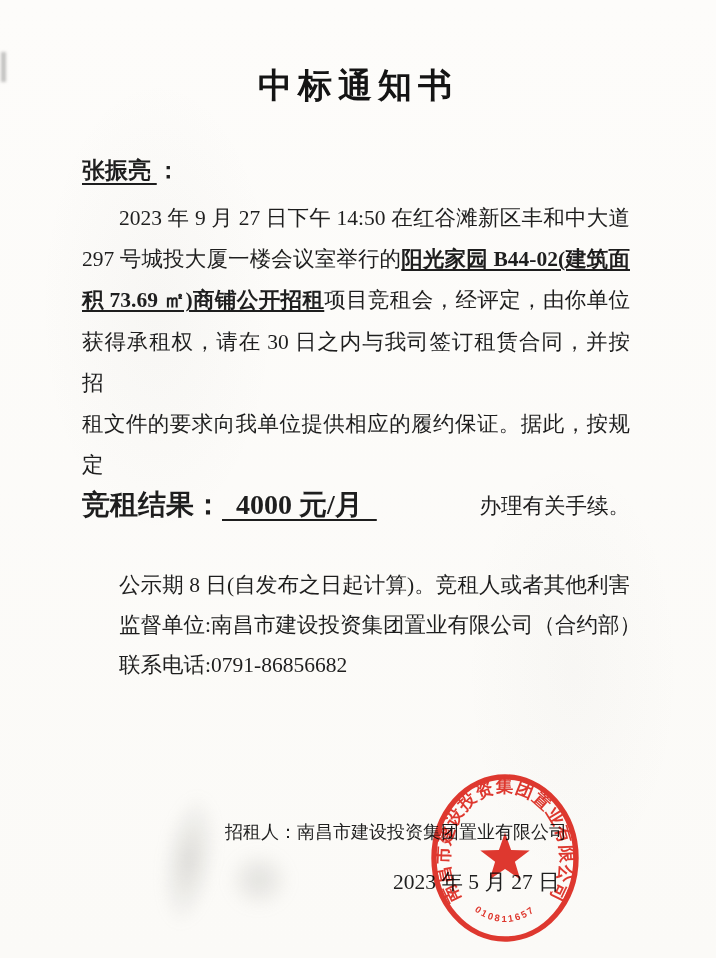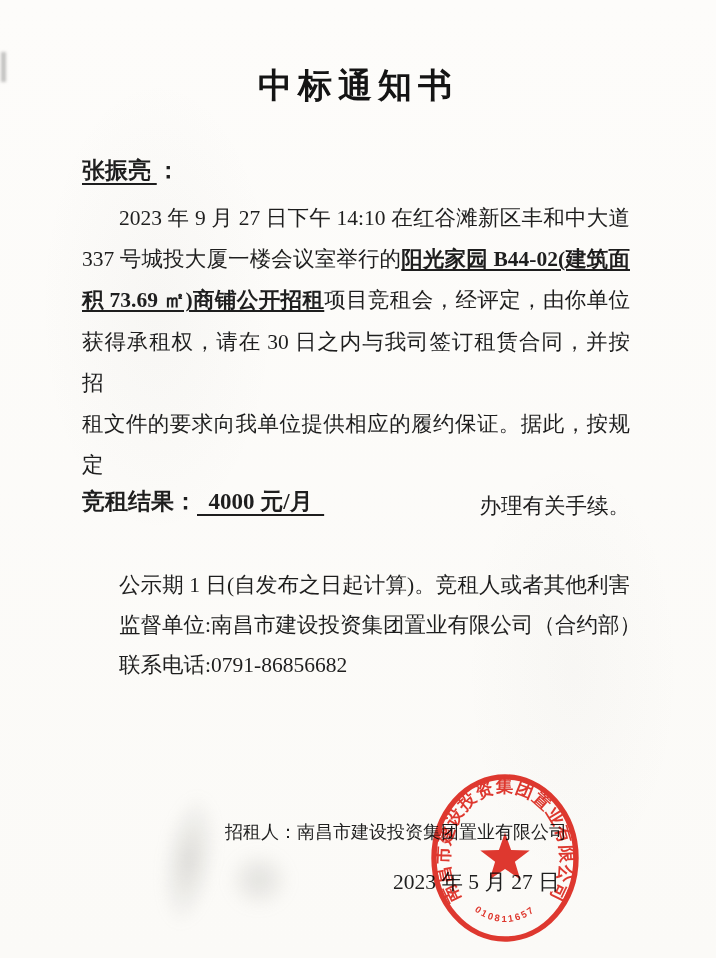--- a/index.html
+++ b/index.html
@@ -33,21 +33,21 @@
   }
   .para .jline{text-align:justify;text-align-last:justify;}
   .para .lline{text-align:right;}
   .para .indent{text-indent:37px;}
   .em-u{
     font-weight:700;text-decoration:underline;
     text-decoration-thickness:1.6px;text-underline-offset:3px;
   }
   .result-line{
     position:absolute;left:82px;top:486px;
-    font-size:23px;font-weight:700;white-space:pre;text-align:right;
+    font-size:28px;font-weight:700;white-space:pre;text-align:right;
   }
   .result-line .uline{
     text-decoration:underline;
     text-decoration-thickness:1.8px;text-underline-offset:5px;
   }
   .publicity{
     position:absolute;left:82px;top:565px;width:548px;
     font-size:21.5px;line-height:40px;
   }
   .publicity .jline{text-align:justify;text-align-last:justify;}
@@ -93,32 +93,32 @@
 </head>
 <body>
 
 <div class="page">
 
   <div class="doc-title">中标通知书</div>
 
   <div class="recipient"><span class="uline">张振亮 </span><span>：</span></div>
 
   <div class="para">
-    <div class="jline indent">2023 年 9 月 27 日下午 14:10 在红谷滩新区丰和中大道</div>
-    <div class="jline"><span>337 号城投大厦一楼会议室举行的</span><span class="em-u">阳光家园 B44-02(建筑面</span></div>
+    <div class="jline indent">2023 年 9 月 27 日下午 14:50 在红谷滩新区丰和中大道</div>
+    <div class="jline"><span>297 号城投大厦一楼会议室举行的</span><span class="em-u">阳光家园 B44-02(建筑面</span></div>
     <div class="jline"><span class="em-u">积 73.69 ㎡)商铺公开招租</span><span>项目竞租会，经评定，由你单位</span></div>
     <div class="jline">获得承租权，请在 30 日之内与我司签订租赁合同，并按招</div>
     <div class="jline">租文件的要求向我单位提供相应的履约保证。据此，按规定</div>
     <div class="lline">办理有关手续。</div>
   </div>
 
   <div class="result-line"><span>竞租结果：</span><span class="uline">  4000 元/月  </span></div>
 
   <div class="publicity">
-    <div class="jline indent">公示期 1 日(自发布之日起计算)。竞租人或者其他利害</div>
+    <div class="jline indent">公示期 8 日(自发布之日起计算)。竞租人或者其他利害</div>
     <div class="plain indent">监督单位:南昌市建设投资集团置业有限公司（合约部）</div>
     <div class="plain indent">联系电话:0791-86856682</div>
   </div>
 
   <div class="sig-lessor">招租人：南昌市建设投资集团置业有限公司</div>
   <div class="sig-date">2023 年 5 月 27 日</div>
 
   <svg class="seal" viewBox="0 0 170 188" xmlns="http://www.w3.org/2000/svg">
     <ellipse cx="85" cy="95" rx="71" ry="81" fill="none" stroke-width="5.4" stroke="#e02a20"></ellipse>
     <polygon points="85,69.5 91.1,87.1 109.7,87.5 94.9,98.7 100.3,116.5 85,105.9 69.7,116.5 75.1,98.7 60.3,87.5 78.9,87.1" fill="#e02a20"></polygon>

